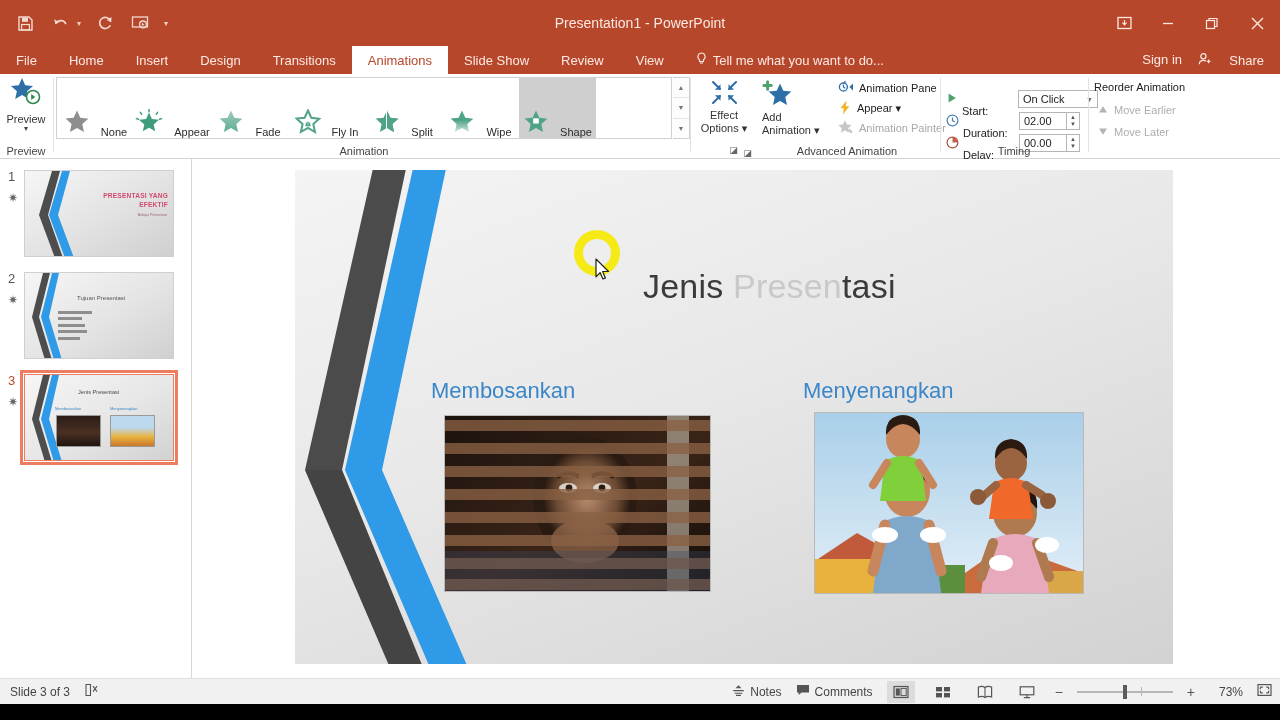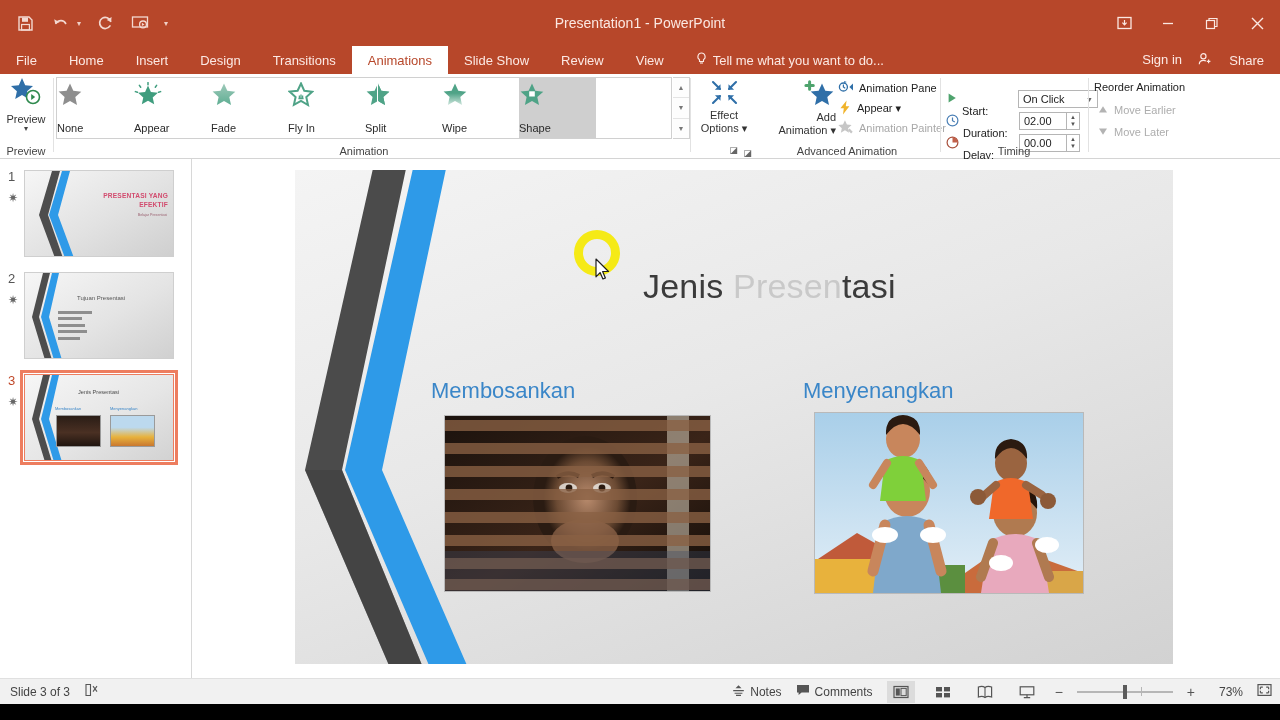--- a/index.html
+++ b/index.html
@@ -66,42 +66,42 @@
   .prev-btn .lbl { font-size: 11px; color: #333; margin-top: 1px; }
   .prev-btn .car { font-size: 8px; color: #444; line-height: 8px; }
 
   
   .g-anim { left: 56px; width: 636px; }
   .gallery {
     position: absolute; left: 0; top: 3px; width: 616px; height: 62px;
     border: 1px solid #d0d0d0; background: #fff; display: flex;
   }
   .gal-item {
-    width: 77px; height: 60px; display: flex; flex-direction: column;
-    align-items: flex-start; justify-content: center; gap: 11px;
+    width: 77px; height: 60px; display: flex; flex-direction: row;
+    align-items: flex-end; justify-content: center; gap: 11px;
   }
   .gal-item.sel { background: #cfcfcf; }
   .gal-item .nm { font-size: 11px; color: #2b2b2b; }
   .gal-scroll {
     position: absolute; left: 617px; top: 3px; width: 17px; height: 62px;
     border: 1px solid #d0d0d0; border-left: none; background: #fdfdfd;
     display: flex; flex-direction: column;
   }
   .gal-scroll div { flex: 1; display: flex; align-items: center; justify-content: center;
                     font-size: 7px; color: #777; border-bottom: 1px solid #e4e4e4; }
   .dlg-launch { position: absolute; right: 2px; bottom: 1px; font-size: 9px; color: #666; }
 
   
   .g-eff { left: 694px; width: 60px; }
   .eff-btn { position: absolute; left: 2px; top: 6px; width: 56px; text-align: center; }
   .eff-btn .lbl { font-size: 11px; color: #333; line-height: 13px; }
 
   
   .g-adv { left: 756px; width: 182px; }
-  .add-anim { position: absolute; left: 6px; top: 6px; width: 74px; text-align: right; }
+  .add-anim { position: absolute; left: 6px; top: 6px; width: 74px; text-align: left; }
   .add-anim .lbl { font-size: 11px; color: #333; line-height: 13px; }
   .adv-list { position: absolute; left: 82px; top: 4px; width: 100px; }
   .adv-row { display: flex; align-items: center; gap: 5px; height: 20px; font-size: 11px;
              color: #222; white-space: nowrap; }
   .adv-row.dim { color: #a8a8a8; }
 
   
   .g-tim { left: 940px; width: 148px; }
   .tim-row { position: absolute; left: 6px; display: flex; align-items: center;
              gap: 4px; font-size: 11px; color: #222; }

